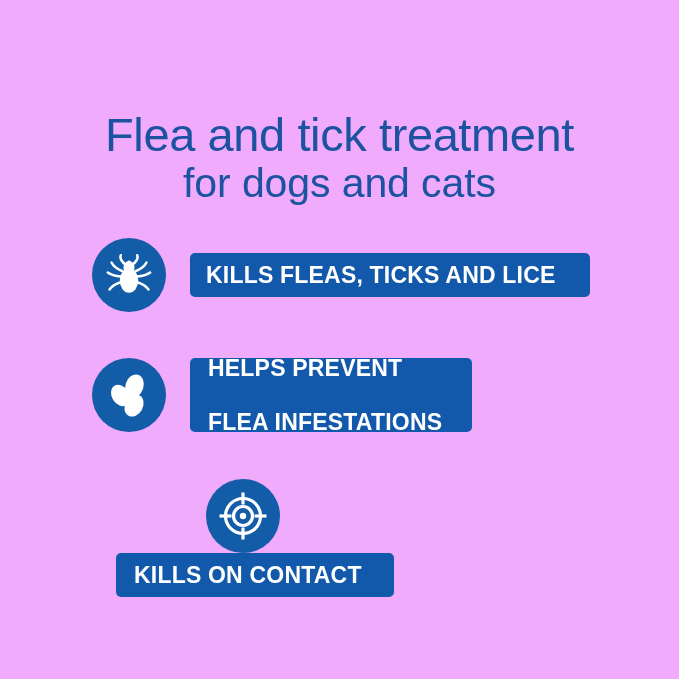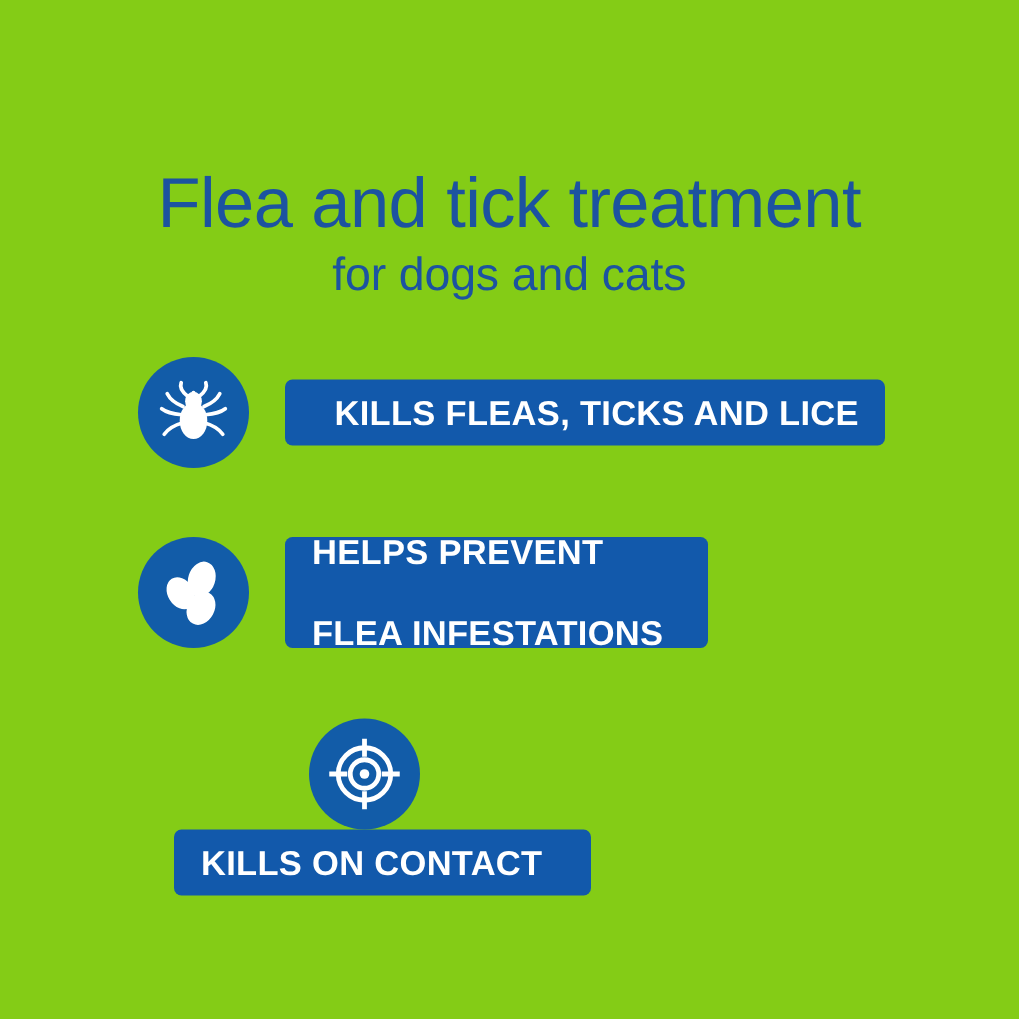--- a/index.html
+++ b/index.html
@@ -11,41 +11,41 @@
     height: 679px;
     background: #ade5fa;
     font-family: "Liberation Sans", sans-serif;
     overflow: hidden;
     position: relative;
   }
 
   #infographic {
     position: absolute;
     inset: 0;
-    background: #84cc16;
+    background: #f0abfc;
   }
 
   
   .heading-block {
     position: absolute;
     left: 0;
     top: 108px;
     width: 679px;
     text-align: center;
   }
   .title {
     font-size: 47px;
     line-height: 54px;
     font-weight: 400;
     color: #1c53a0;
     letter-spacing: -0.4px;
     white-space: nowrap;
   }
   .subtitle {
-    font-size: 31px;
+    font-size: 41px;
     line-height: 38px;
     font-weight: 400;
     color: #1c53a0;
     letter-spacing: -0.1px;
     margin-top: 2px;
     white-space: nowrap;
   }
 
   
   .feature-row {
@@ -85,21 +85,21 @@
     font-size: 23px;
     line-height: 27px;
     font-weight: bold;
     letter-spacing: 0.2px;
     white-space: nowrap;
   }
 
   #badge-0 {
     width: 400px;
     height: 44px;
-    padding: 0 0 0 33px;
+    padding: 0 0 0 16px;
     box-sizing: border-box;
   }
   #badge-1 {
     width: 282px;
     height: 74px;
     padding: 0 0 0 18px;
     box-sizing: border-box;
     gap: 27px;
   }
   #badge-2 {

